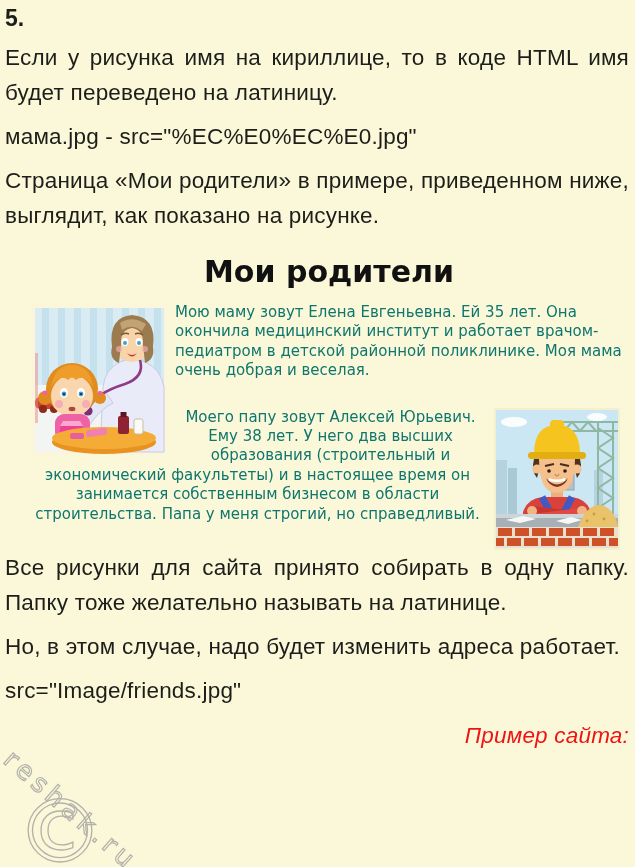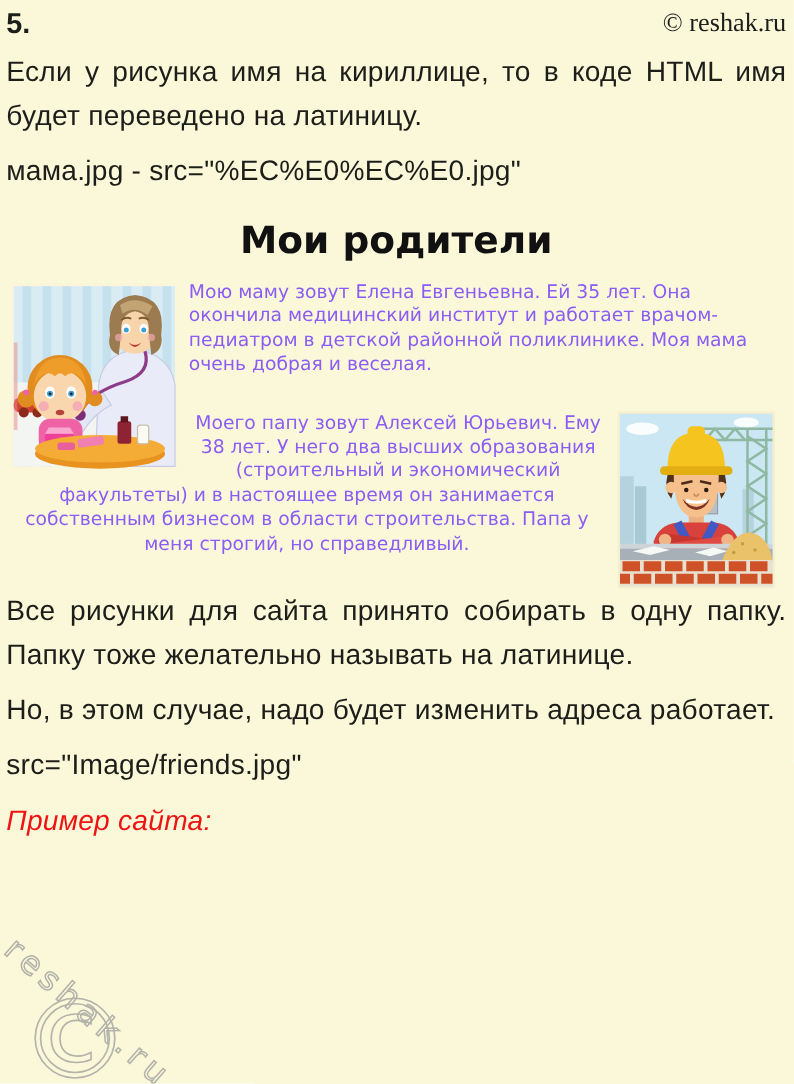--- a/index.html
+++ b/index.html
@@ -13,32 +13,32 @@
 
   .hdr { display:flex; justify-content:space-between; align-items:flex-start; margin-bottom:9px; }
   .num { font-weight:bold; font-size:23px; line-height:26px; }
   .copy { font-family:"Liberation Serif", serif; font-size:21px; line-height:26px; }
 
   .doc-p {
     font-size:22.5px; line-height:35px; letter-spacing:0.2px;
     text-align:justify; margin:0 0 9px 0;
   }
   .doc-p.single { text-align:left; }
-  .red-italic { color:#ee1414; font-style:italic; text-align:left; }
-
-  .example { margin-top:21px; }
+  .red-italic { color:#ee1414; font-style:italic; text-align:right; }
+
+  .example { margin-top:21px;margin-left:24px; }
   .ex-title {
     font-family:"DejaVu Sans", sans-serif; font-weight:bold;
     font-size:30px; line-height:36px; text-align:center;
     color:#111; margin:0 0 13px 0;
   }
   .ex-body {
     display:flow-root;
     font-family:"DejaVu Sans", sans-serif;
-    font-size:15px; line-height:19.4px; color:#8b5cf6;
+    font-size:15px; line-height:19.4px; color:#0f766e;
     text-align:left;
   }
   .ex-p1 { margin:0 0 27px 0; }
   .ex-p2 { margin:0;text-align:center; }
   .mom-fig { float:left; margin:2px 8px 2px 3px; }
   .dad-fig { float:right; margin:0 9px 0 8px; }
   .mom-fig svg, .dad-fig svg { display:block; }
 
   .p5 { }
   .p6 { margin-bottom:9px; }
@@ -54,28 +54,28 @@
 
   <svg class="watermark" width="260" height="165" viewBox="0 0 260 165">
     <text x="20" y="146" font-size="88" font-family="DejaVu Sans, sans-serif" fill="none" stroke="#9b9b9b" stroke-width="1.3">©</text>
     <text transform="translate(6,46) rotate(41)" font-size="26" letter-spacing="5" font-family="DejaVu Sans, sans-serif" fill="none" stroke="#9b9b9b" stroke-width="1.2">reshak.ru</text>
   </svg>
 
   <div class="content">
 
     <div class="hdr">
       <span class="num">5.</span>
-      <span class="copy">© reshak.ru</span>
     </div>
 
     <p class="doc-p">Если у рисунка имя на кириллице, то в коде HTML имя будет переведено на латиницу.</p>
 
     <p class="doc-p single">мама.jpg - src="%EC%E0%EC%E0.jpg"</p>
 
 
+    <p class="doc-p">Страница «Мои родители» в примере, приведенном ниже, выглядит, как показано на рисунке.</p>
 
     <div class="example">
       <h1 class="ex-title">Мои родители</h1>
 
       <div class="ex-body">
 
         <span class="mom-fig">
           <svg width="135" height="150" viewBox="0 0 135 150">
             <rect width="135" height="150" fill="#fbf6d9"></rect>
             <rect x="3" y="3" width="129" height="144" fill="#d9ecf4"></rect>

